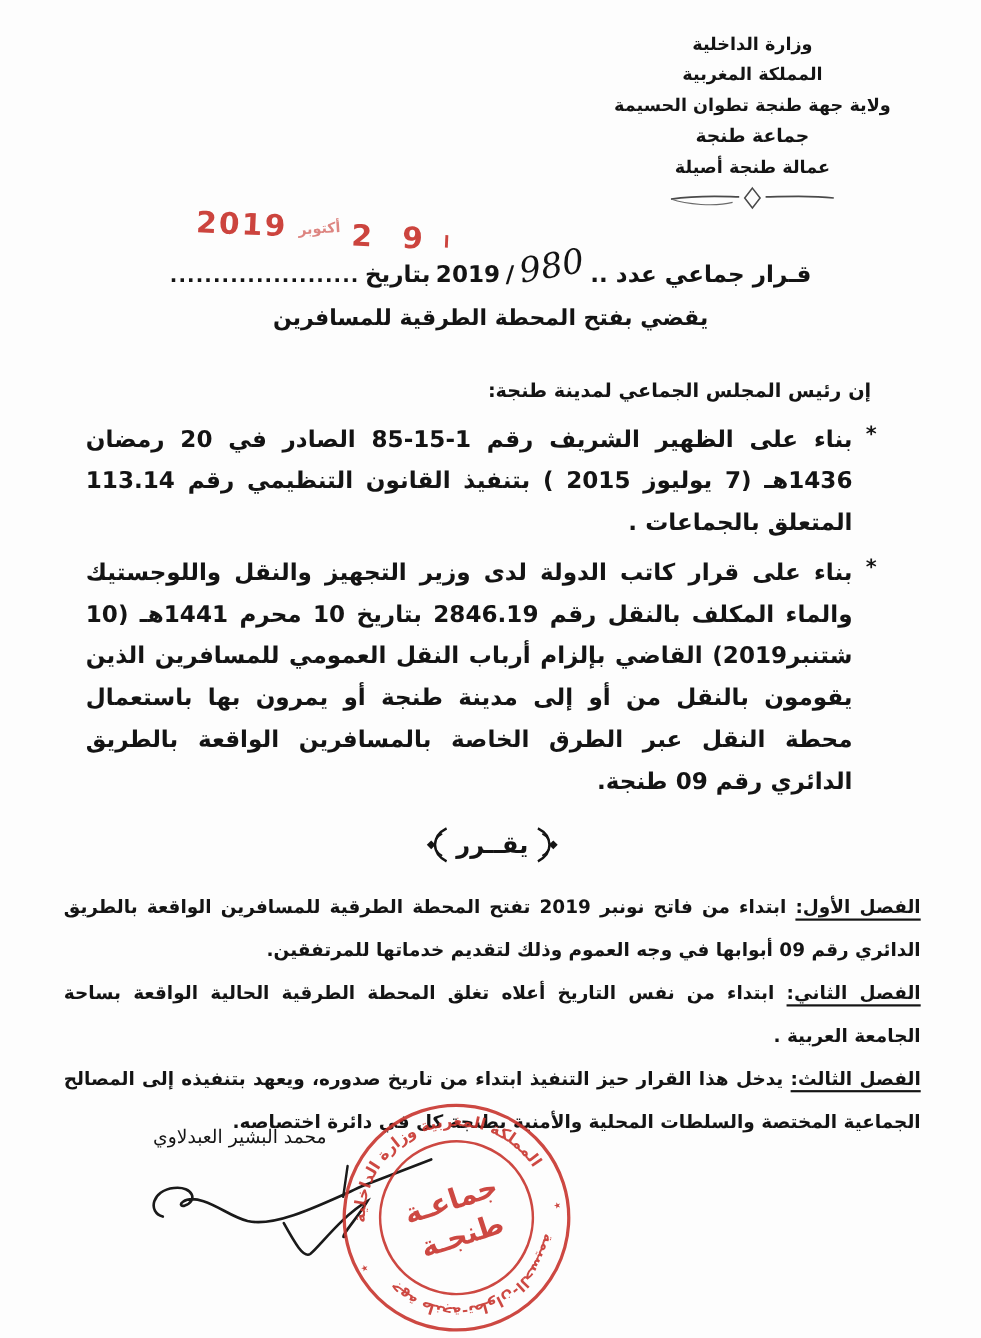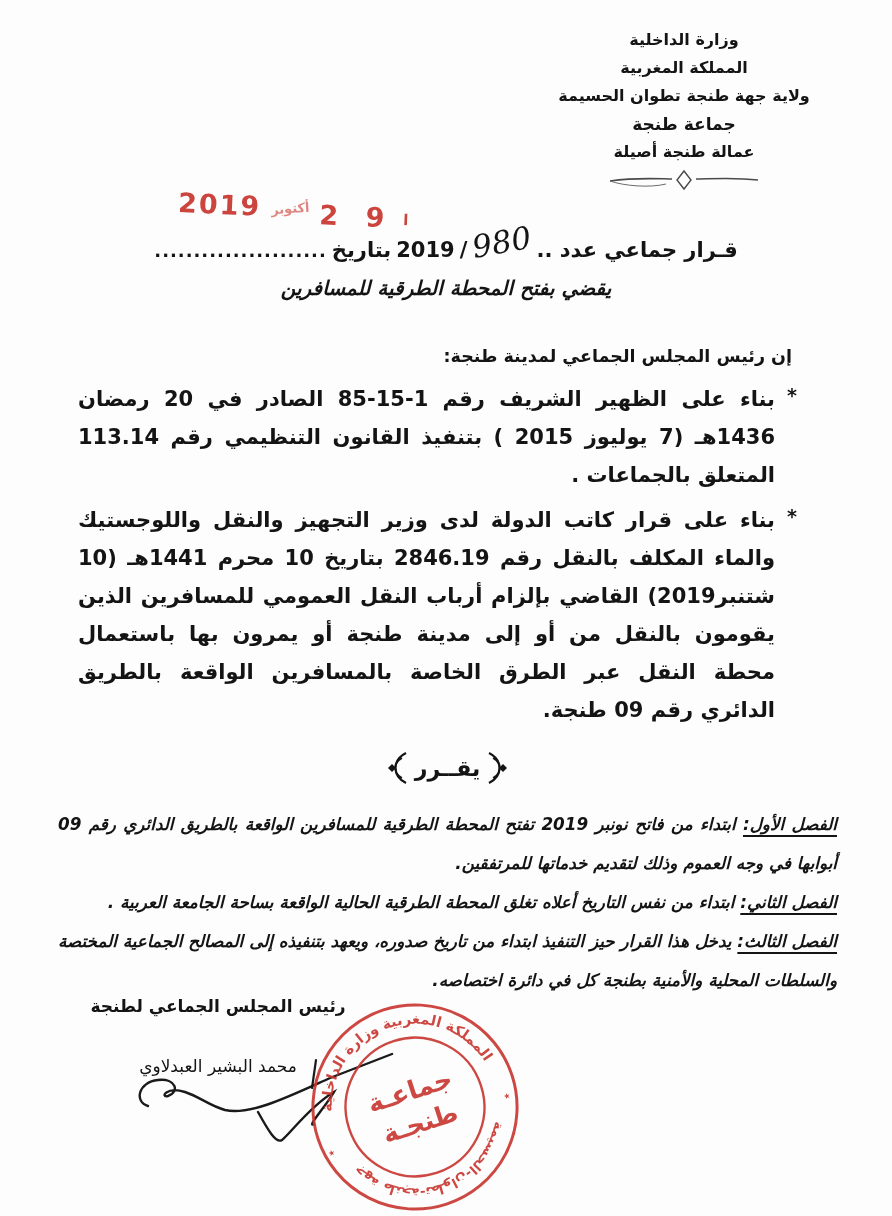--- a/index.html
+++ b/index.html
@@ -29,39 +29,39 @@
     justify-content:center;align-items:baseline;gap:5px;
     font-size:21px;font-weight:700;
   }
   .hand{
     font-family:"DejaVu Serif",serif;font-style:italic;font-weight:400;
     font-size:31px;transform:rotate(-10deg);position:relative;top:-4px;
   }
   .titlerow .dots{font-size:18px;letter-spacing:1px;}
   .subtitle{
     top:276px;left:40px;right:40px;text-align:center;direction:rtl;
-    font-size:20px;font-weight:700;font-style:italic;
+    font-size:20px;font-weight:700;
   }
   
   .bodyflow{top:346px;left:58px;right:55px;direction:rtl;}
   .intro{font-size:17.5px;font-weight:700;margin:0 45px 14px 0;}
   .consider{margin:0 40px 0 20px;}
   .crow{display:flex;direction:rtl;margin-bottom:7px;}
   .cmark{width:22px;font-size:19px;font-weight:700;padding-top:4px;}
   .ctext{
     flex:1;font-size:21px;font-weight:700;line-height:38px;
     text-align:justify;text-align-last:right;
   }
   .decideword{
     margin:22px auto 20px;display:flex;justify-content:center;align-items:center;gap:6px;
   }
   .decideword .w{font-size:22px;font-weight:700;}
   .orn{display:block;}
   .orn.flip{transform:scaleX(-1);}
-  .articles{font-size:16.8px;font-weight:700;line-height:39px;font-style:italic;}
+  .articles{font-size:16.8px;font-weight:700;line-height:39px;}
   .articles p{margin:0;text-align:justify;text-align-last:right;}
   .alabel{
     text-decoration:underline;text-decoration-thickness:2px;text-underline-offset:5px;
   }
   
   .sigblock{left:78px;top:990px;width:280px;text-align:center;direction:rtl;}
   .sigblock .st{font-size:17px;font-weight:700;line-height:32px;}
   .sigblock .sn{font-size:17px;font-weight:400;line-height:32px;margin-top:28px;}
   .sigscribble{left:130px;top:1044px;}
   
@@ -140,21 +140,20 @@
       <span>ابتداء من نفس التاريخ أعلاه تغلق المحطة الطرقية الحالية الواقعة بساحة الجامعة العربية .</span>
     </p>
     <p>
       <span class="alabel">الفصل الثالث:</span>
       <span>يدخل هذا القرار حيز التنفيذ ابتداء من تاريخ صدوره، ويعهد بتنفيذه إلى المصالح الجماعية المختصة والسلطات المحلية والأمنية بطنجة كل في دائرة اختصاصه.</span>
     </p>
   </div>
 </div>
 
 <div class="abs sigblock">
-  <div class="st">رئيس المجلس الجماعي لطنجة</div>
   <div class="sn">محمد البشير العبدلاوي</div>
 </div>
 
 <svg class="abs sigscribble" width="310" height="110" viewBox="0 0 310 110">
   <path d="M18 62 C4 58 8 38 28 36 C46 34 50 48 38 52 C30 54 36 42 55 48 C70 53 80 62 95 66 C120 72 160 52 200 34 L262 10" stroke="#1a1a1a" stroke-width="2.4" fill="none" stroke-linecap="round"></path>
   <path d="M186 16 L182 44" stroke="#1a1a1a" stroke-width="2.2" fill="none" stroke-linecap="round"></path>
   <path d="M128 68 C138 86 146 100 152 96 C160 90 180 62 204 48 C196 62 176 84 184 80" stroke="#1a1a1a" stroke-width="2.4" fill="none" stroke-linecap="round"></path>
 </svg>
 
 <svg class="abs stamp" width="218" height="218" viewBox="0 0 220 220">

